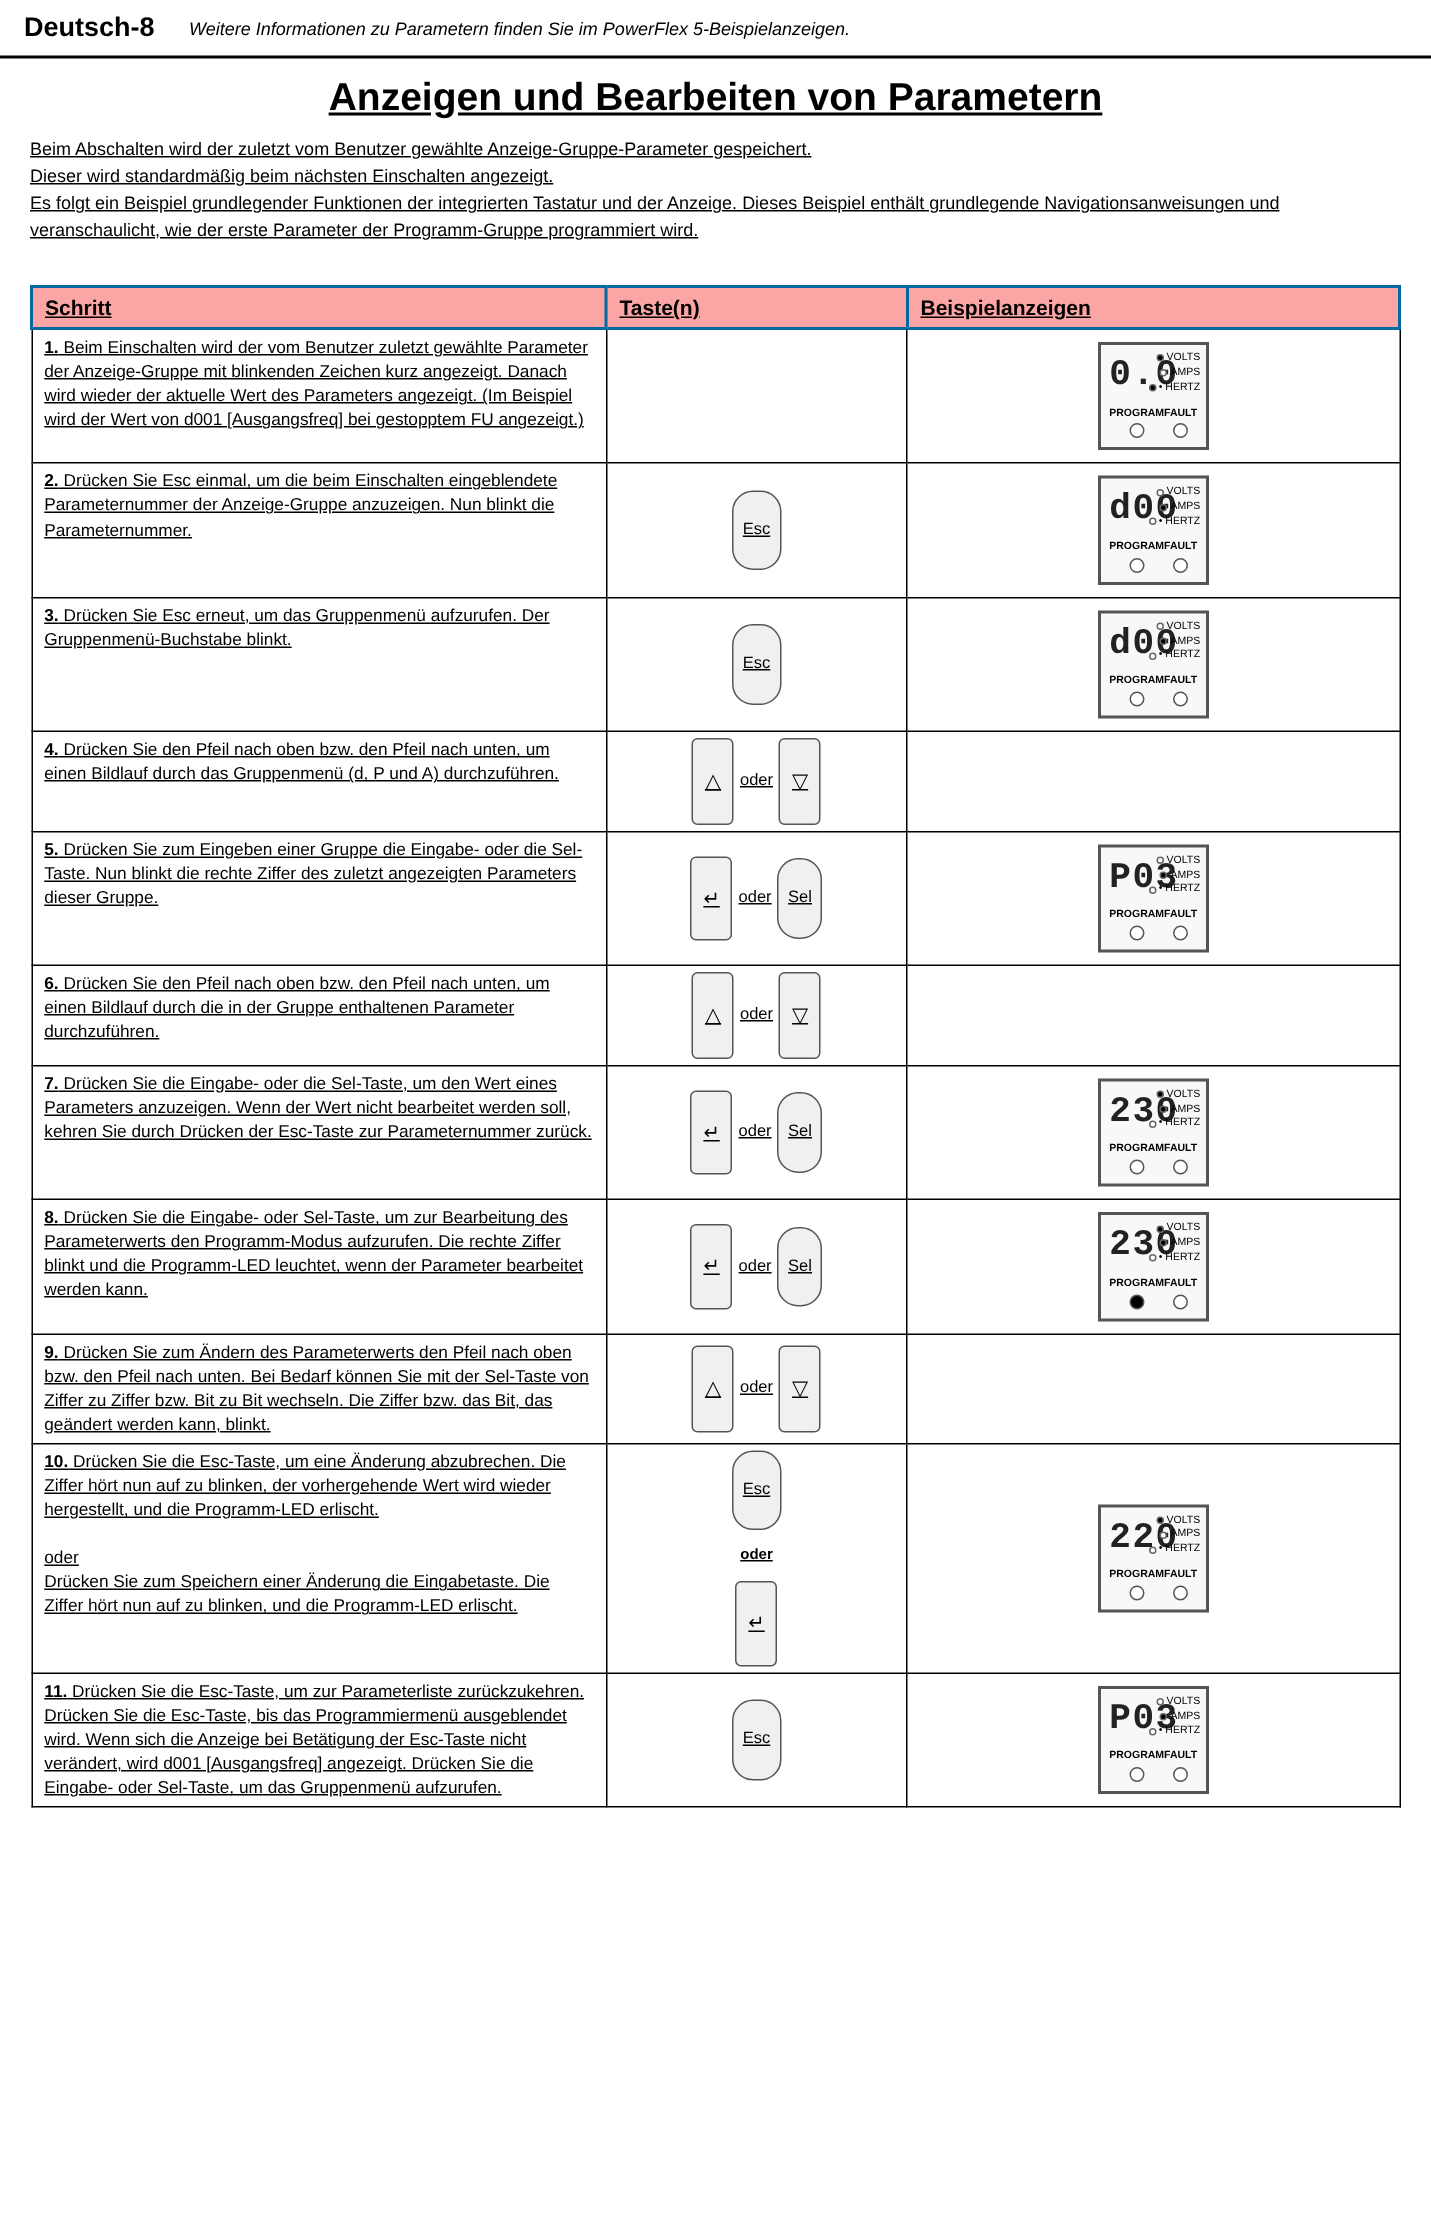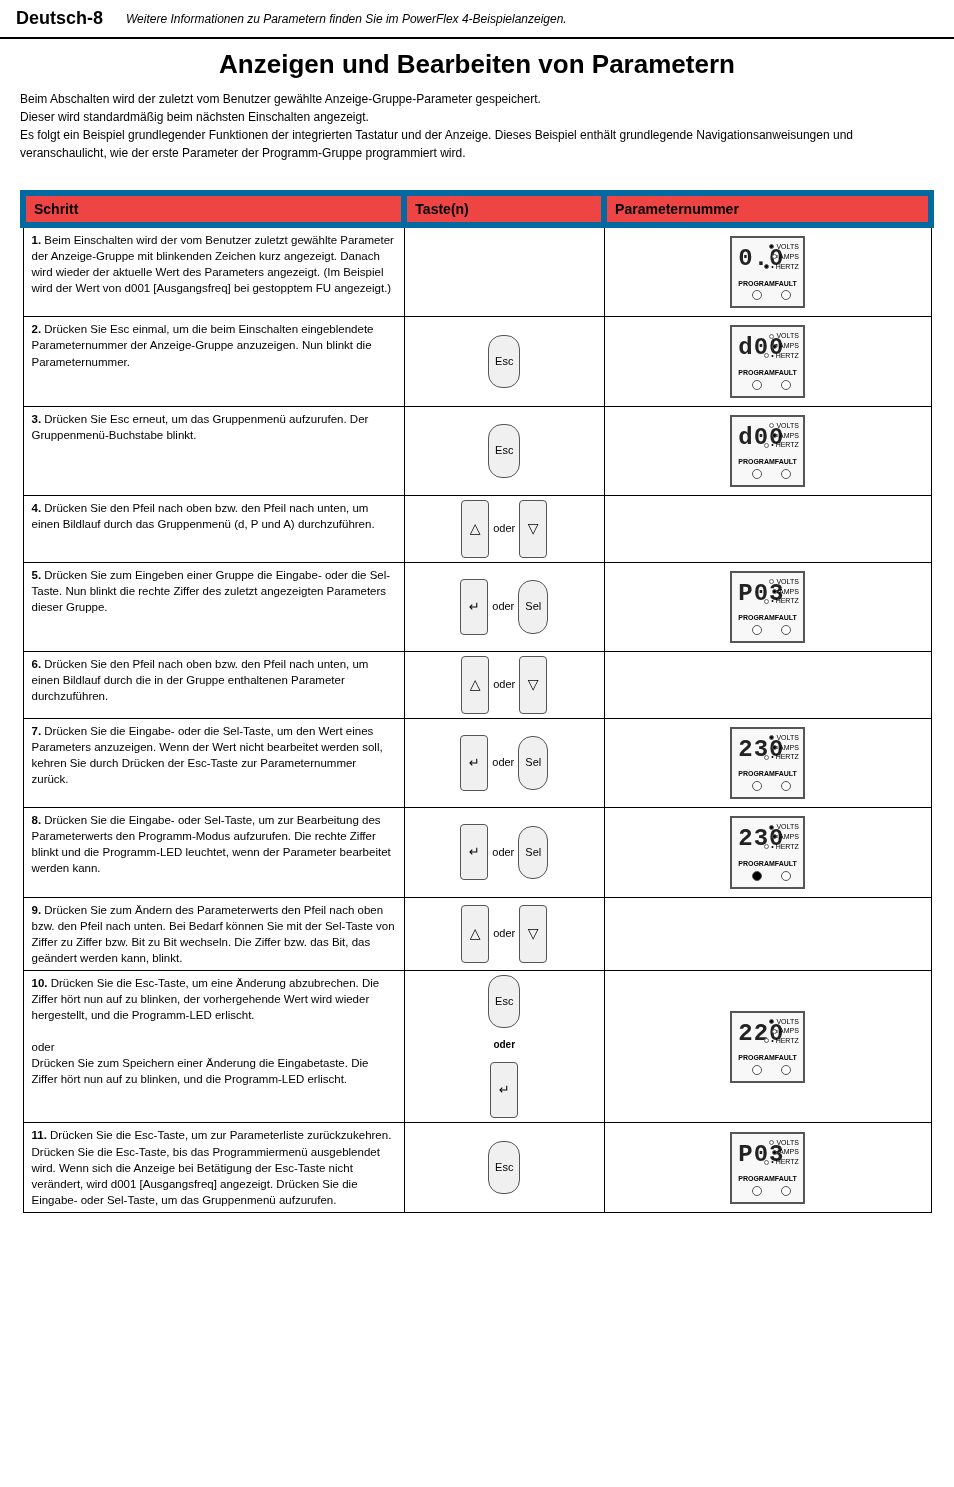--- a/index.html
+++ b/index.html
@@ -22,44 +22,45 @@
       font-weight: bold;
       font-size: 18px;
       min-width: 90px;
     }
     .page-header-text {
       font-size: 12px;
       font-style: italic;
     }
     .main-content {
       padding: 10px 20px 20px 20px;
+      text-decoration: underline;
     }
     .section-title {
       font-size: 26px;
       font-weight: bold;
       text-align: center;
       margin-bottom: 10px;
     }
     .intro-text {
       font-size: 12px;
       margin-bottom: 28px;
       line-height: 1.5;
     }
     
     .main-table {
       width: 100%;
       border-collapse: collapse;
       border: 1px solid #000;
     }
     .main-table th {
-      border: 6px solid #0369a1;
+      border: 2px solid #0369a1;
       padding: 5px 8px;
       font-size: 14px;
       font-weight: bold;
-      background: #ef4444;
+      background: #fca5a5;
       text-align: left;
       vertical-align: middle;
     }
     .main-table td {
       border: 1px solid #000;
       padding: 4px 8px;
       vertical-align: top;
       font-size: 11.5px;
       line-height: 1.4;
     }
@@ -176,38 +177,38 @@
       position: relative;
       display: inline-block;
     }
   </style>
 </head>
 <body>
 
 <div class="page-header">
   <span class="page-header-title">Deutsch-8</span>
   <span class="page-header-text">
-    <span>Weitere Informationen zu Parametern finden Sie im PowerFlex 4-</span><em>Beispielanzeigen.</em>
+    <span>Weitere Informationen zu Parametern finden Sie im PowerFlex 5-</span><em>Beispielanzeigen.</em>
   </span>
 </div>
 
 <div class="main-content">
   <h1 class="section-title">Anzeigen und Bearbeiten von Parametern</h1>
   <div class="intro-text">
     <span>Beim Abschalten wird der zuletzt vom Benutzer gewählte Anzeige-Gruppe-Parameter gespeichert.<br>
     Dieser wird standardmäßig beim nächsten Einschalten angezeigt.<br>
     Es folgt ein Beispiel grundlegender Funktionen der integrierten Tastatur und der Anzeige. Dieses Beispiel enthält grundlegende Navigationsanweisungen und veranschaulicht, wie der erste Parameter der Programm-Gruppe programmiert wird.</span>
   </div>
 
   <table class="main-table">
     <thead>
       <tr>
         <th class="col-schritt">Schritt</th>
         <th class="col-taste">Taste(n)</th>
-        <th class="col-beispiel">Parameternummer</th>
+        <th class="col-beispiel">Beispielanzeigen</th>
       </tr>
     </thead>
     <tbody id="table-body">
     <tr>
           <td class="col-schritt"><strong>1.</strong> Beim Einschalten wird der vom Benutzer zuletzt gewählte Parameter der Anzeige-Gruppe mit blinkenden Zeichen kurz angezeigt. Danach wird wieder der aktuelle Wert des Parameters angezeigt. (Im Beispiel wird der Wert von d001 [Ausgangsfreq] bei gestopptem FU angezeigt.)</td>
           <td class="col-taste taste-cell"></td>
           <td class="col-beispiel display-cell">
     <div class="display-wrapper">
       <div class="display-panel">
         <div style="display:flex; align-items:flex-start;">

